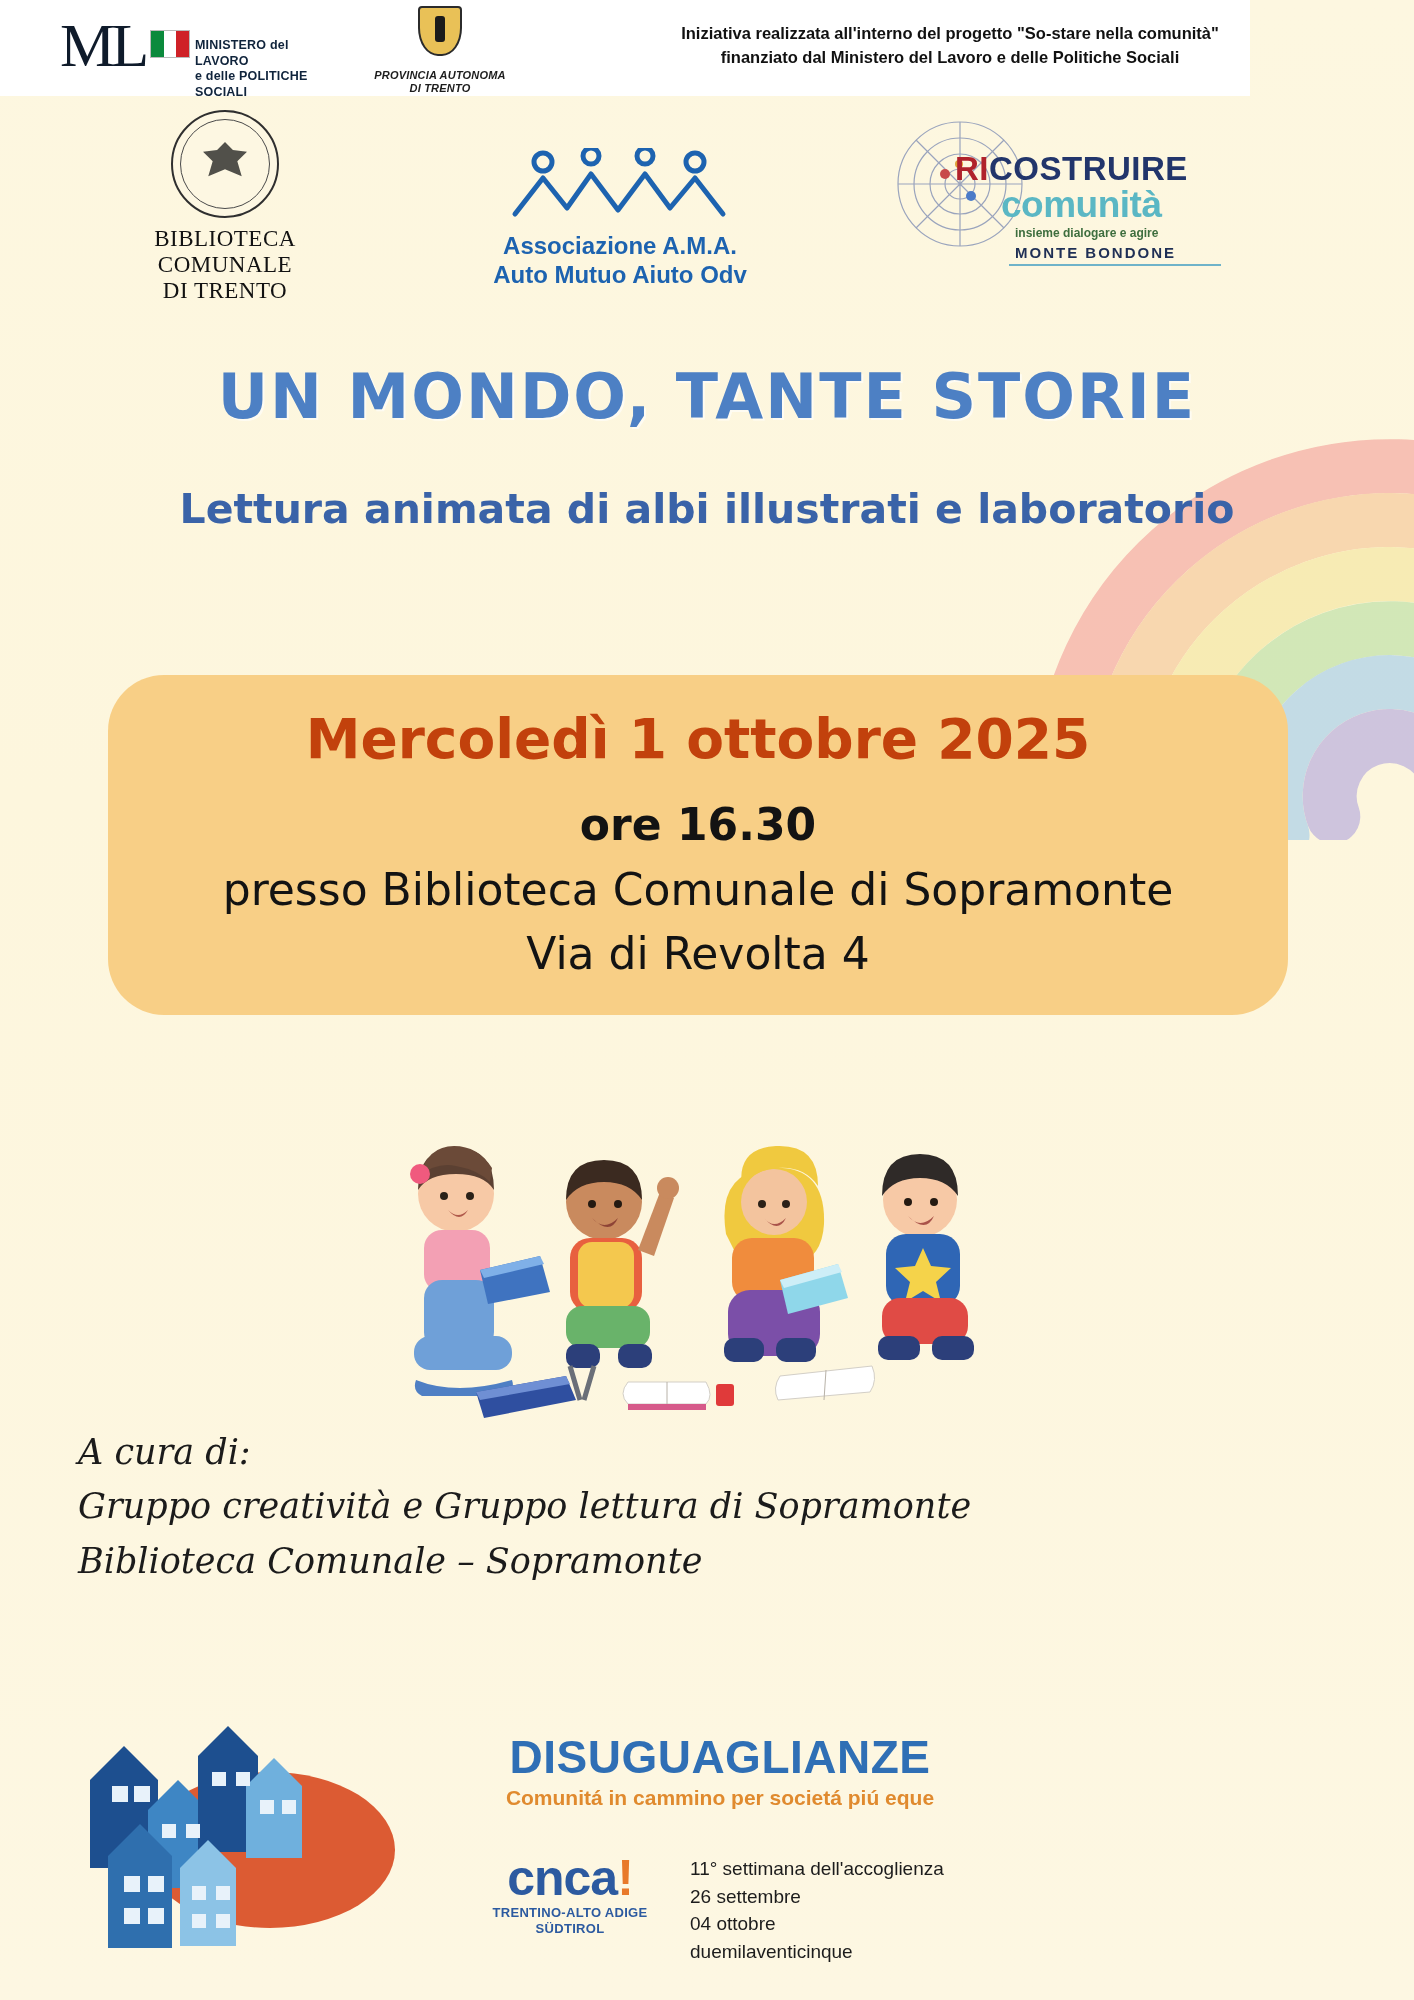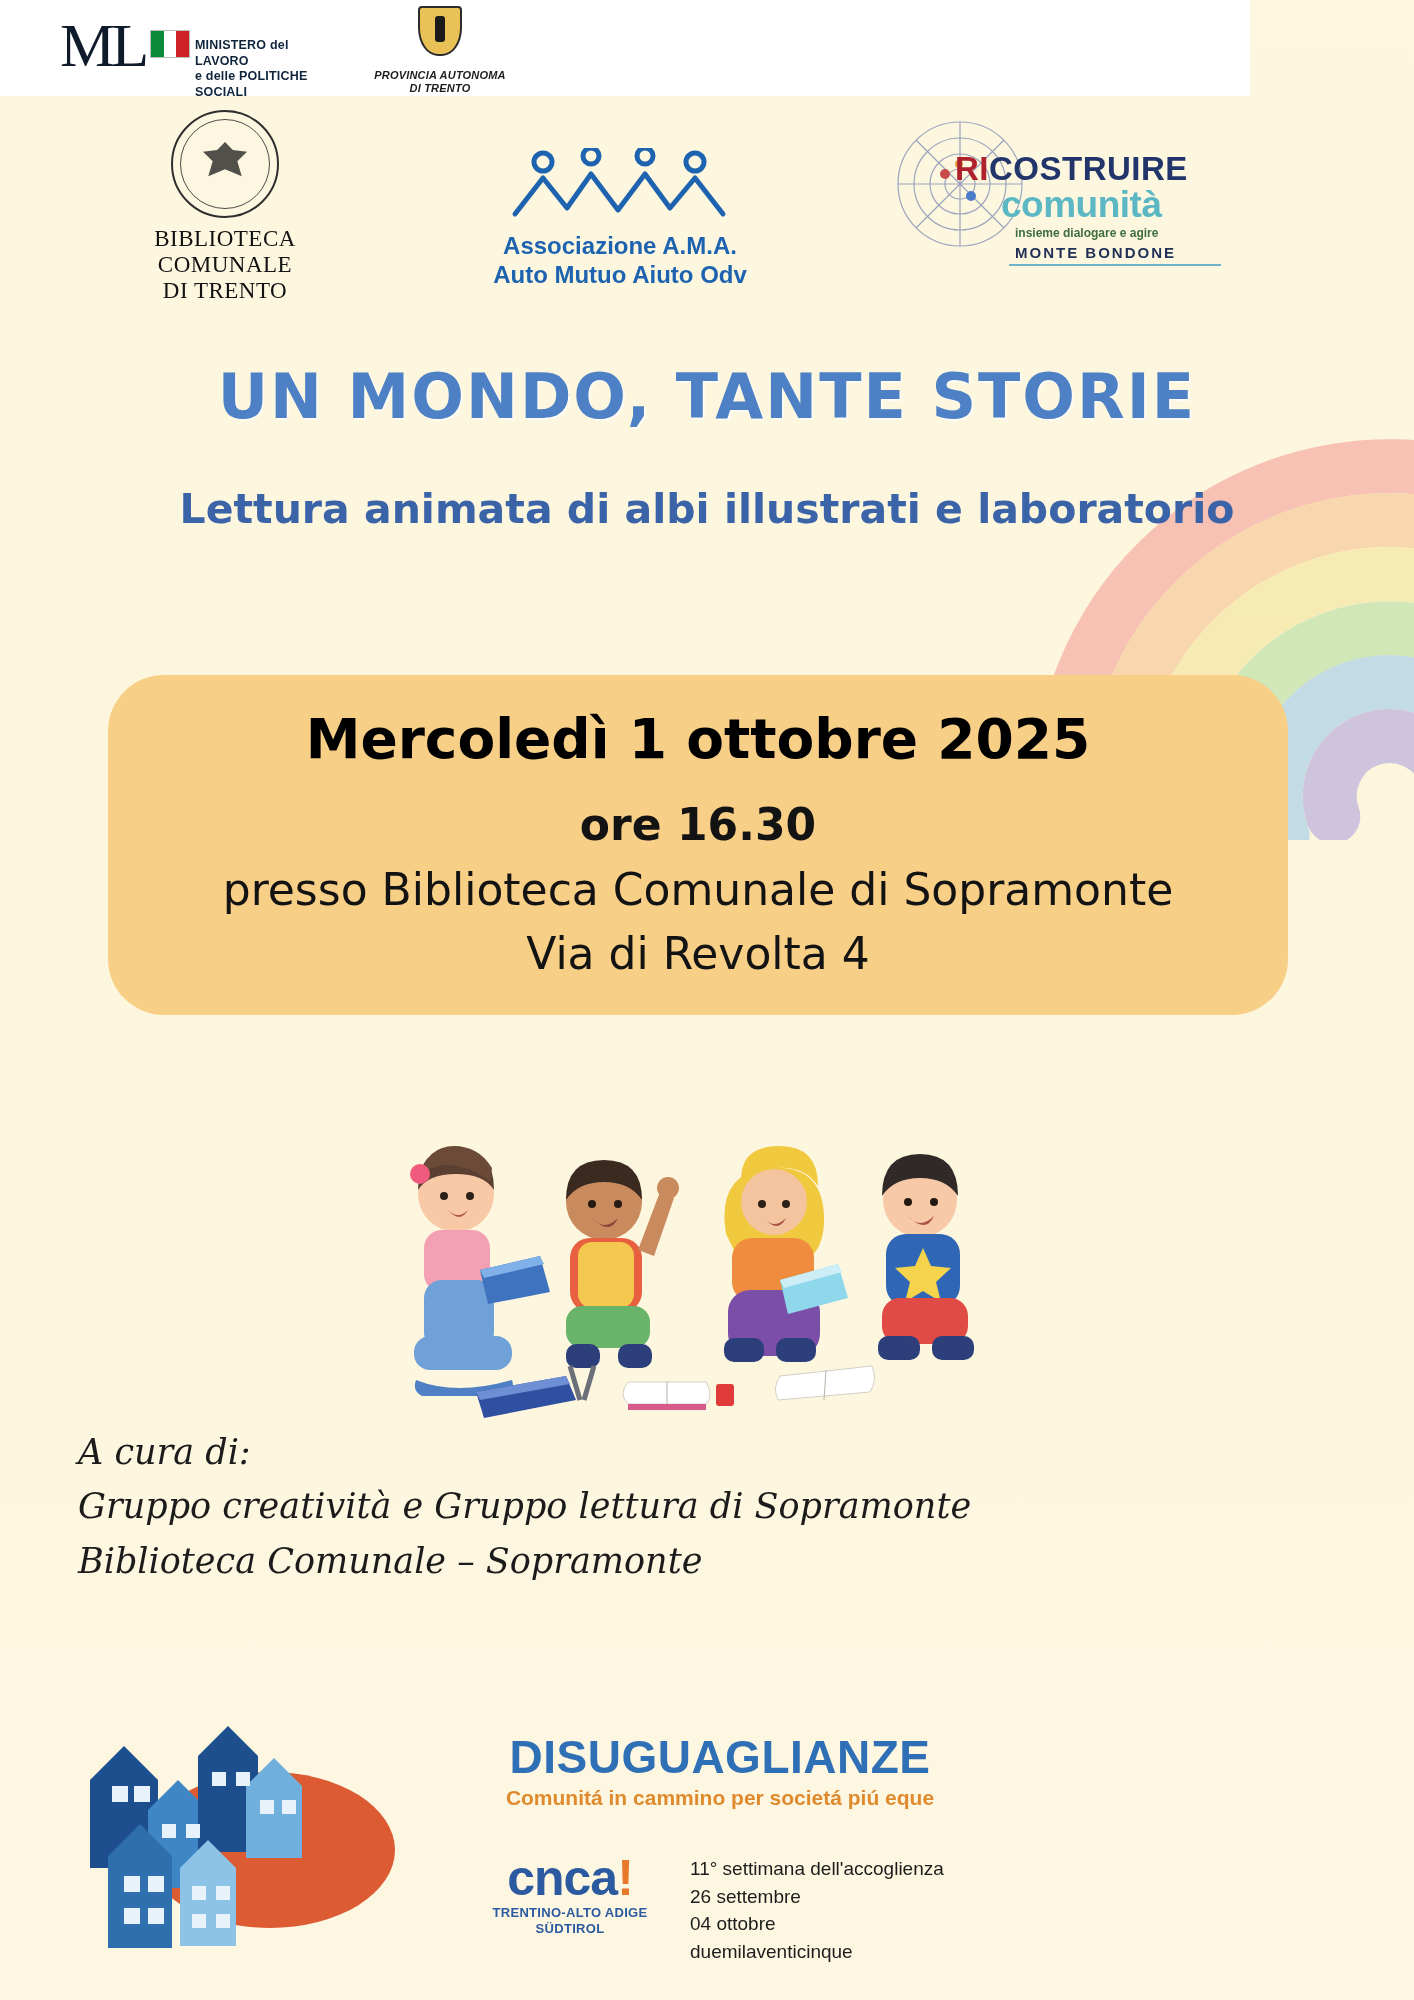--- a/index.html
+++ b/index.html
@@ -243,21 +243,21 @@
     display: flex;
     flex-direction: column;
     align-items: center;
     justify-content: center;
     gap: 4px;
   }
   .det-date {
     font-family: "DejaVu Sans", sans-serif;
     font-size: 55px;
     font-weight: bold;
-    color: #000000;
+    color: #c2410c;
     margin-bottom: 24px;
   }
   .det-time {
     font-family: "DejaVu Sans", sans-serif;
     font-size: 44px;
     color: #131313;
     font-weight: bold;
     margin-bottom: 6px;
   }
   .det-place, .det-addr {
@@ -376,20 +376,24 @@
       <div class="ml-mono">ML</div>
       <div class="ml-flag"></div>
       <div class="ml-text">MINISTERO del LAVORO<br>e delle POLITICHE SOCIALI</div>
     </div>
 
     <div class="topbar-logo-pat">
       <div class="pat-shield"></div>
       <div class="pat-text">PROVINCIA AUTONOMA<br>DI TRENTO</div>
     </div>
 
+    <div class="topbar-note">
+      <div>Iniziativa realizzata all'interno del progetto "So-stare nella comunità"</div>
+      <div>finanziato dal Ministero del Lavoro e delle Politiche Sociali</div>
+    </div>
   </div>
 
   <div class="logo-biblio">
     <div class="biblio-seal">
         <div class="eagle"></div>
       </div>
     <div class="biblio-text">BIBLIOTECA<br>COMUNALE<br>DI TRENTO</div>
   </div>
 
   <div class="logo-ama">

